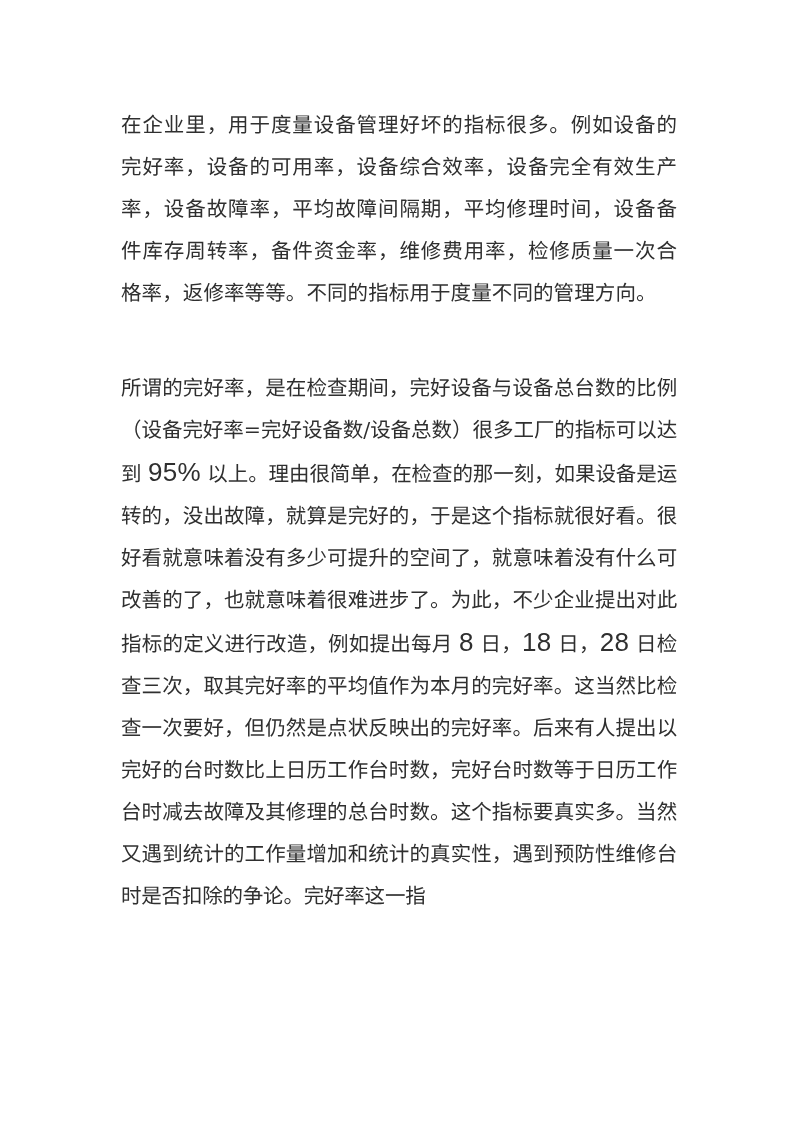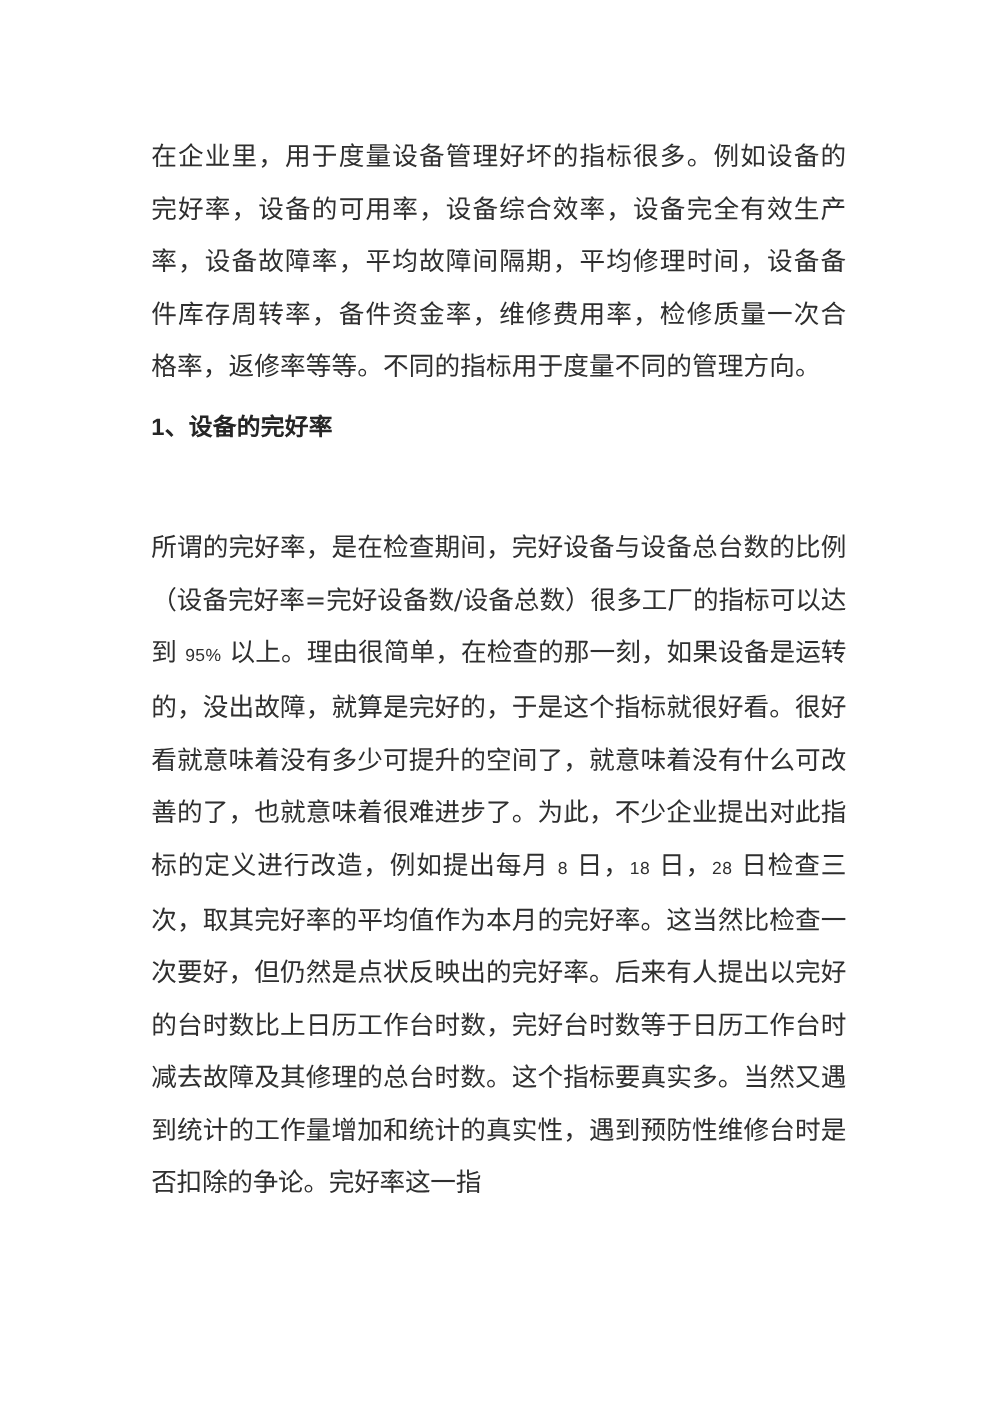--- a/index.html
+++ b/index.html
@@ -62,21 +62,21 @@
     margin-top: 26px;
   }
 
   .heading.h-sub {
     margin-top: 8px;
   }
 
   
   .lat {
     font-family: "Liberation Sans", "DejaVu Sans", sans-serif;
-    font-size: 14px;
+    font-size: 26px;
     letter-spacing: 0.3px;
   }
 
   
   .para.tight {
     letter-spacing: -0.2px;
   }
 
   .spacer-after-heading {
     height: 14px;
@@ -84,21 +84,20 @@
 </style>
 </head>
 <body>
 
 <div class="page" style="background: rgb(255, 255, 255);">
   <div class="content">
 
     <p class="para loose" style="color: rgb(47, 47, 47);">在企业里，用于度量设备管理好坏的指标很多。例如设备的完好率，设备的可用率，设备综合效率，设备完全有效生产率，设备故障率，平均故障间隔期，平均修理时间，设备备件库存周转率，备件资金率，维修费用率，检修质量一次合格率，返修率等等。不同的指标用于度量不同的管理方向。</p>
 
 
-    <h3 class="heading h-sub" style="color: rgb(38, 38, 38);">1、设备的完好率</h3>
 
     <div class="spacer-after-heading"></div>
 
 
     <p class="para tight p-gap-lg" style="color: rgb(47, 47, 47);">
       <span>所谓的完好率，是在检查期间，完好设备与设备总台数的比例（设备完好率=完好设备数/设备总数）很多工厂的指标可以达到 </span><span class="lat">95%</span><span> 以上。理由很简单，在检查的那一刻，如果设备是运转的，没出故障，就算是完好的，于是这个指标就很好看。很好看就意味着没有多少可提升的空间了，就意味着没有什么可改善的了，也就意味着很难进步了。为此，不少企业提出对此指标的定义进行改造，例如提出每月 </span><span class="lat">8</span><span> 日，</span><span class="lat">18</span><span> 日，</span><span class="lat">28</span><span> 日检查三次，取其完好率的平均值作为本月的完好率。这当然比检查一次要好，但仍然是点状反映出的完好率。后来有人提出以完好的台时数比上日历工作台时数，完好台时数等于日历工作台时减去故障及其修理的总台时数。这个指标要真实多。当然又遇到统计的工作量增加和统计的真实性，遇到预防性维修台时是否扣除的争论。完好率这一指</span>
     </p>
 
   </div>
 </div>

